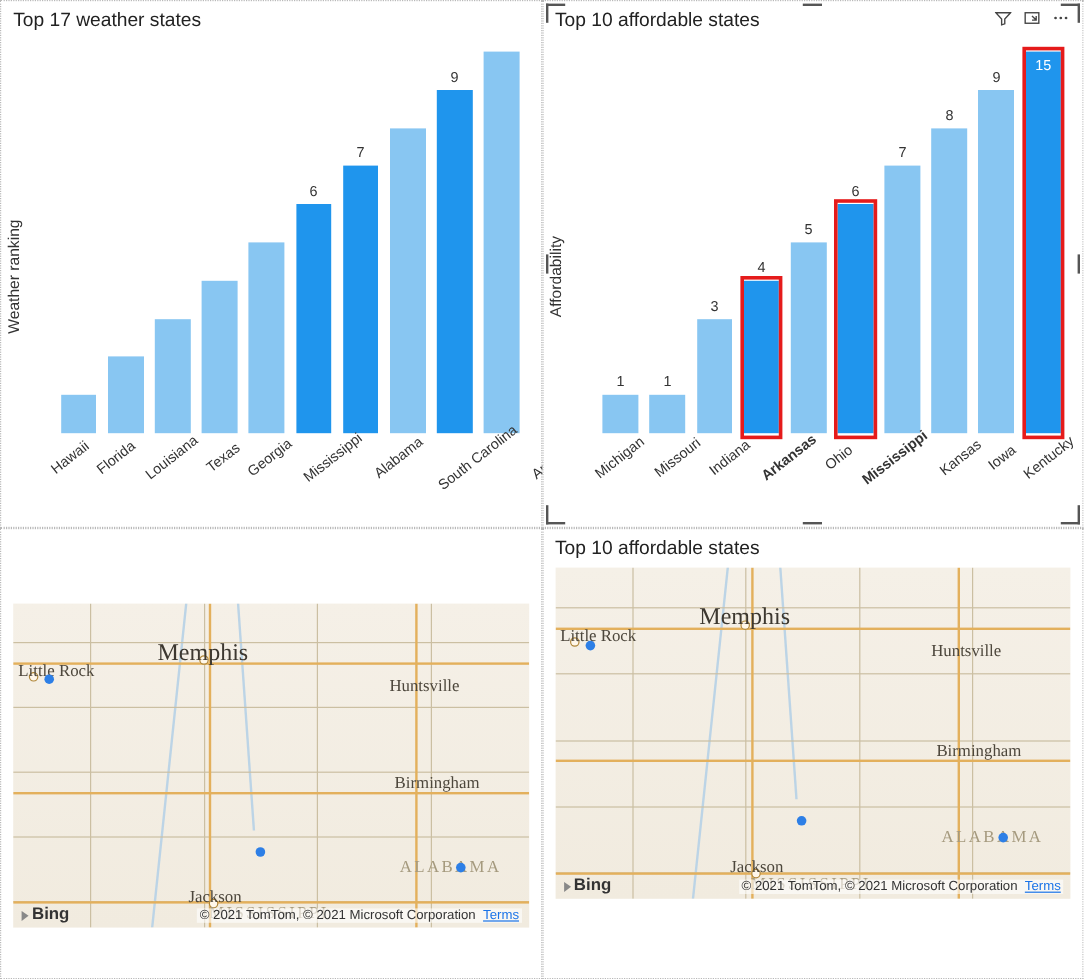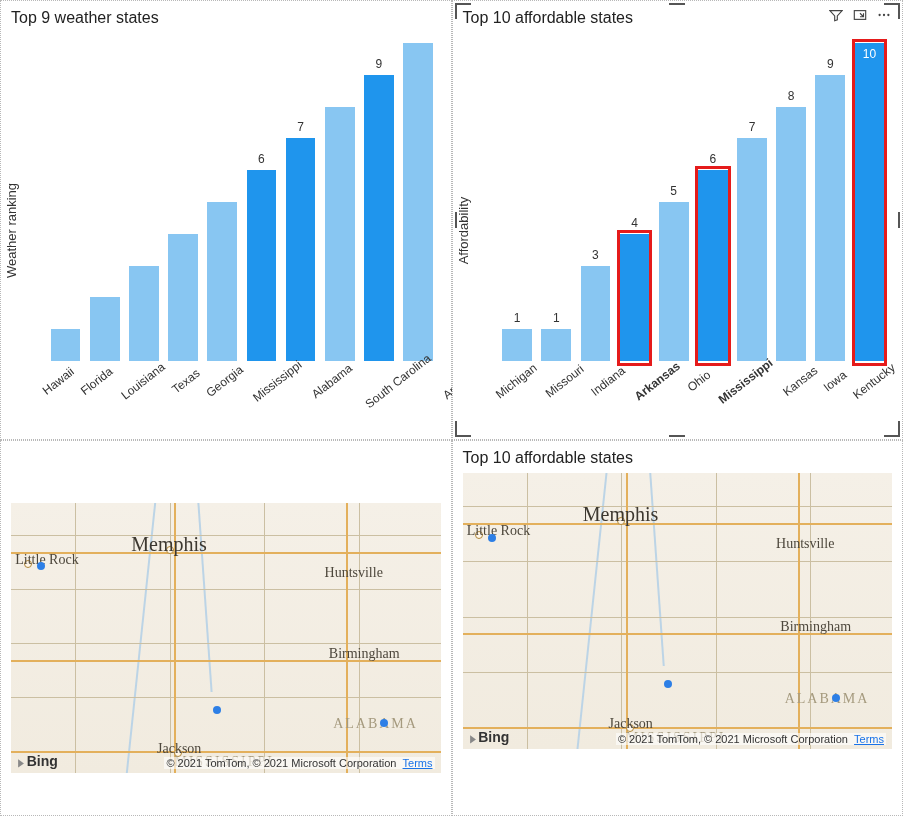--- a/index.html
+++ b/index.html
@@ -68,21 +68,21 @@
   .bing::before { content: "▶"; font-size: 10px; color: #888; margin-right: 2px; transform: scaleX(0.7); display: inline-block; }
   .attrib { position: absolute; right: 6px; bottom: 4px; font-size: 11px; color: #333; background: rgba(255,255,255,0.6); padding: 0 2px; }
   .attrib a { color: #1a73e8; }
 </style>
 </head>
 <body>
 
 <div class="grid">
 
   <div class="tile">
-    <div class="title">Top 9 weather states</div>
+    <div class="title">Top 17 weather states</div>
     <div class="chart-wrap">
       <div class="yaxis-label">Weather ranking</div>
       <div class="plot">
           <div class="bars" id="bars-0">
             <div class="bar-col">
               <div class="bar" style="height: 10%;"></div>
             </div>
             <div class="bar-col">
               <div class="bar" style="height: 20%;"></div>
             </div>
@@ -207,21 +207,21 @@
                 <div class="bar-label">8</div>
               </div>
             </div>
             <div class="bar-col">
               <div class="bar" style="height: 90%;">
                 <div class="bar-label">9</div>
               </div>
             </div>
             <div class="bar-col">
               <div class="bar dark boxed" style="height: 100%;">
-                <div class="bar-label inside">10</div>
+                <div class="bar-label inside">15</div>
               </div>
             </div>
           </div>
         </div>
       <div class="cats" id="cats-1">
           <div class="cat">Michigan</div>
           <div class="cat">Missouri</div>
           <div class="cat">Indiana</div>
           <div class="cat bold">Arkansas</div>
           <div class="cat">Ohio</div>

